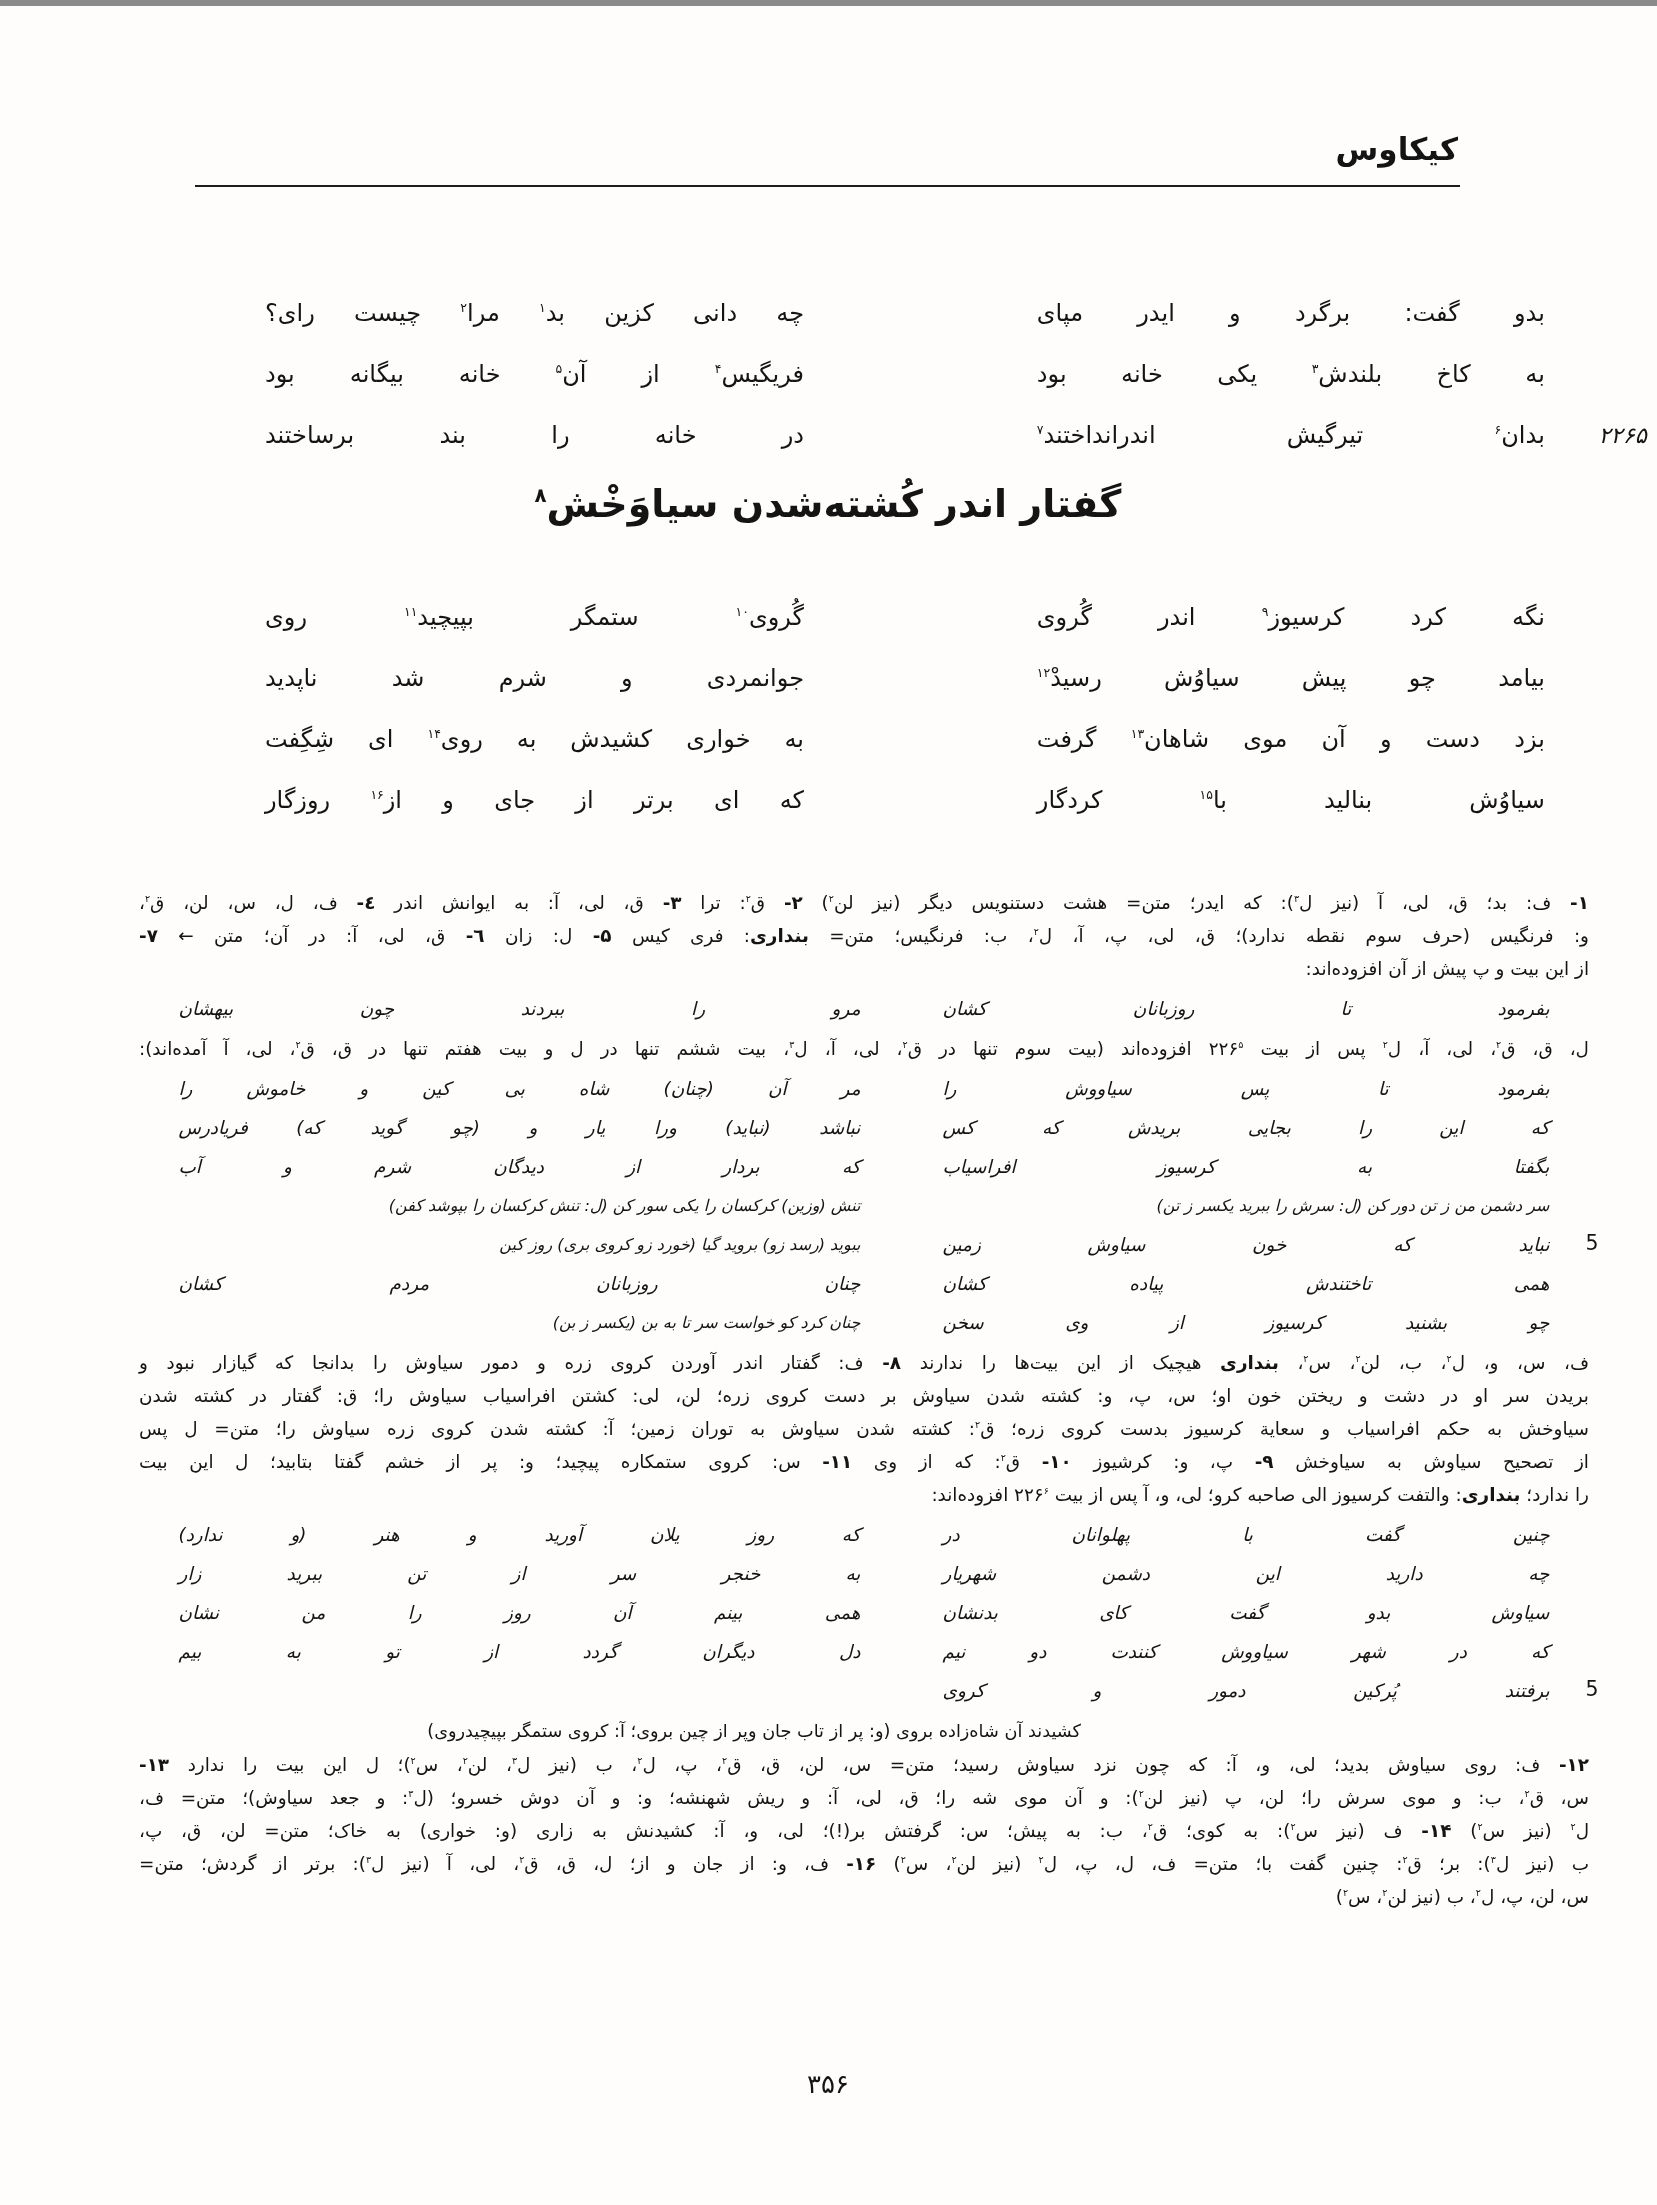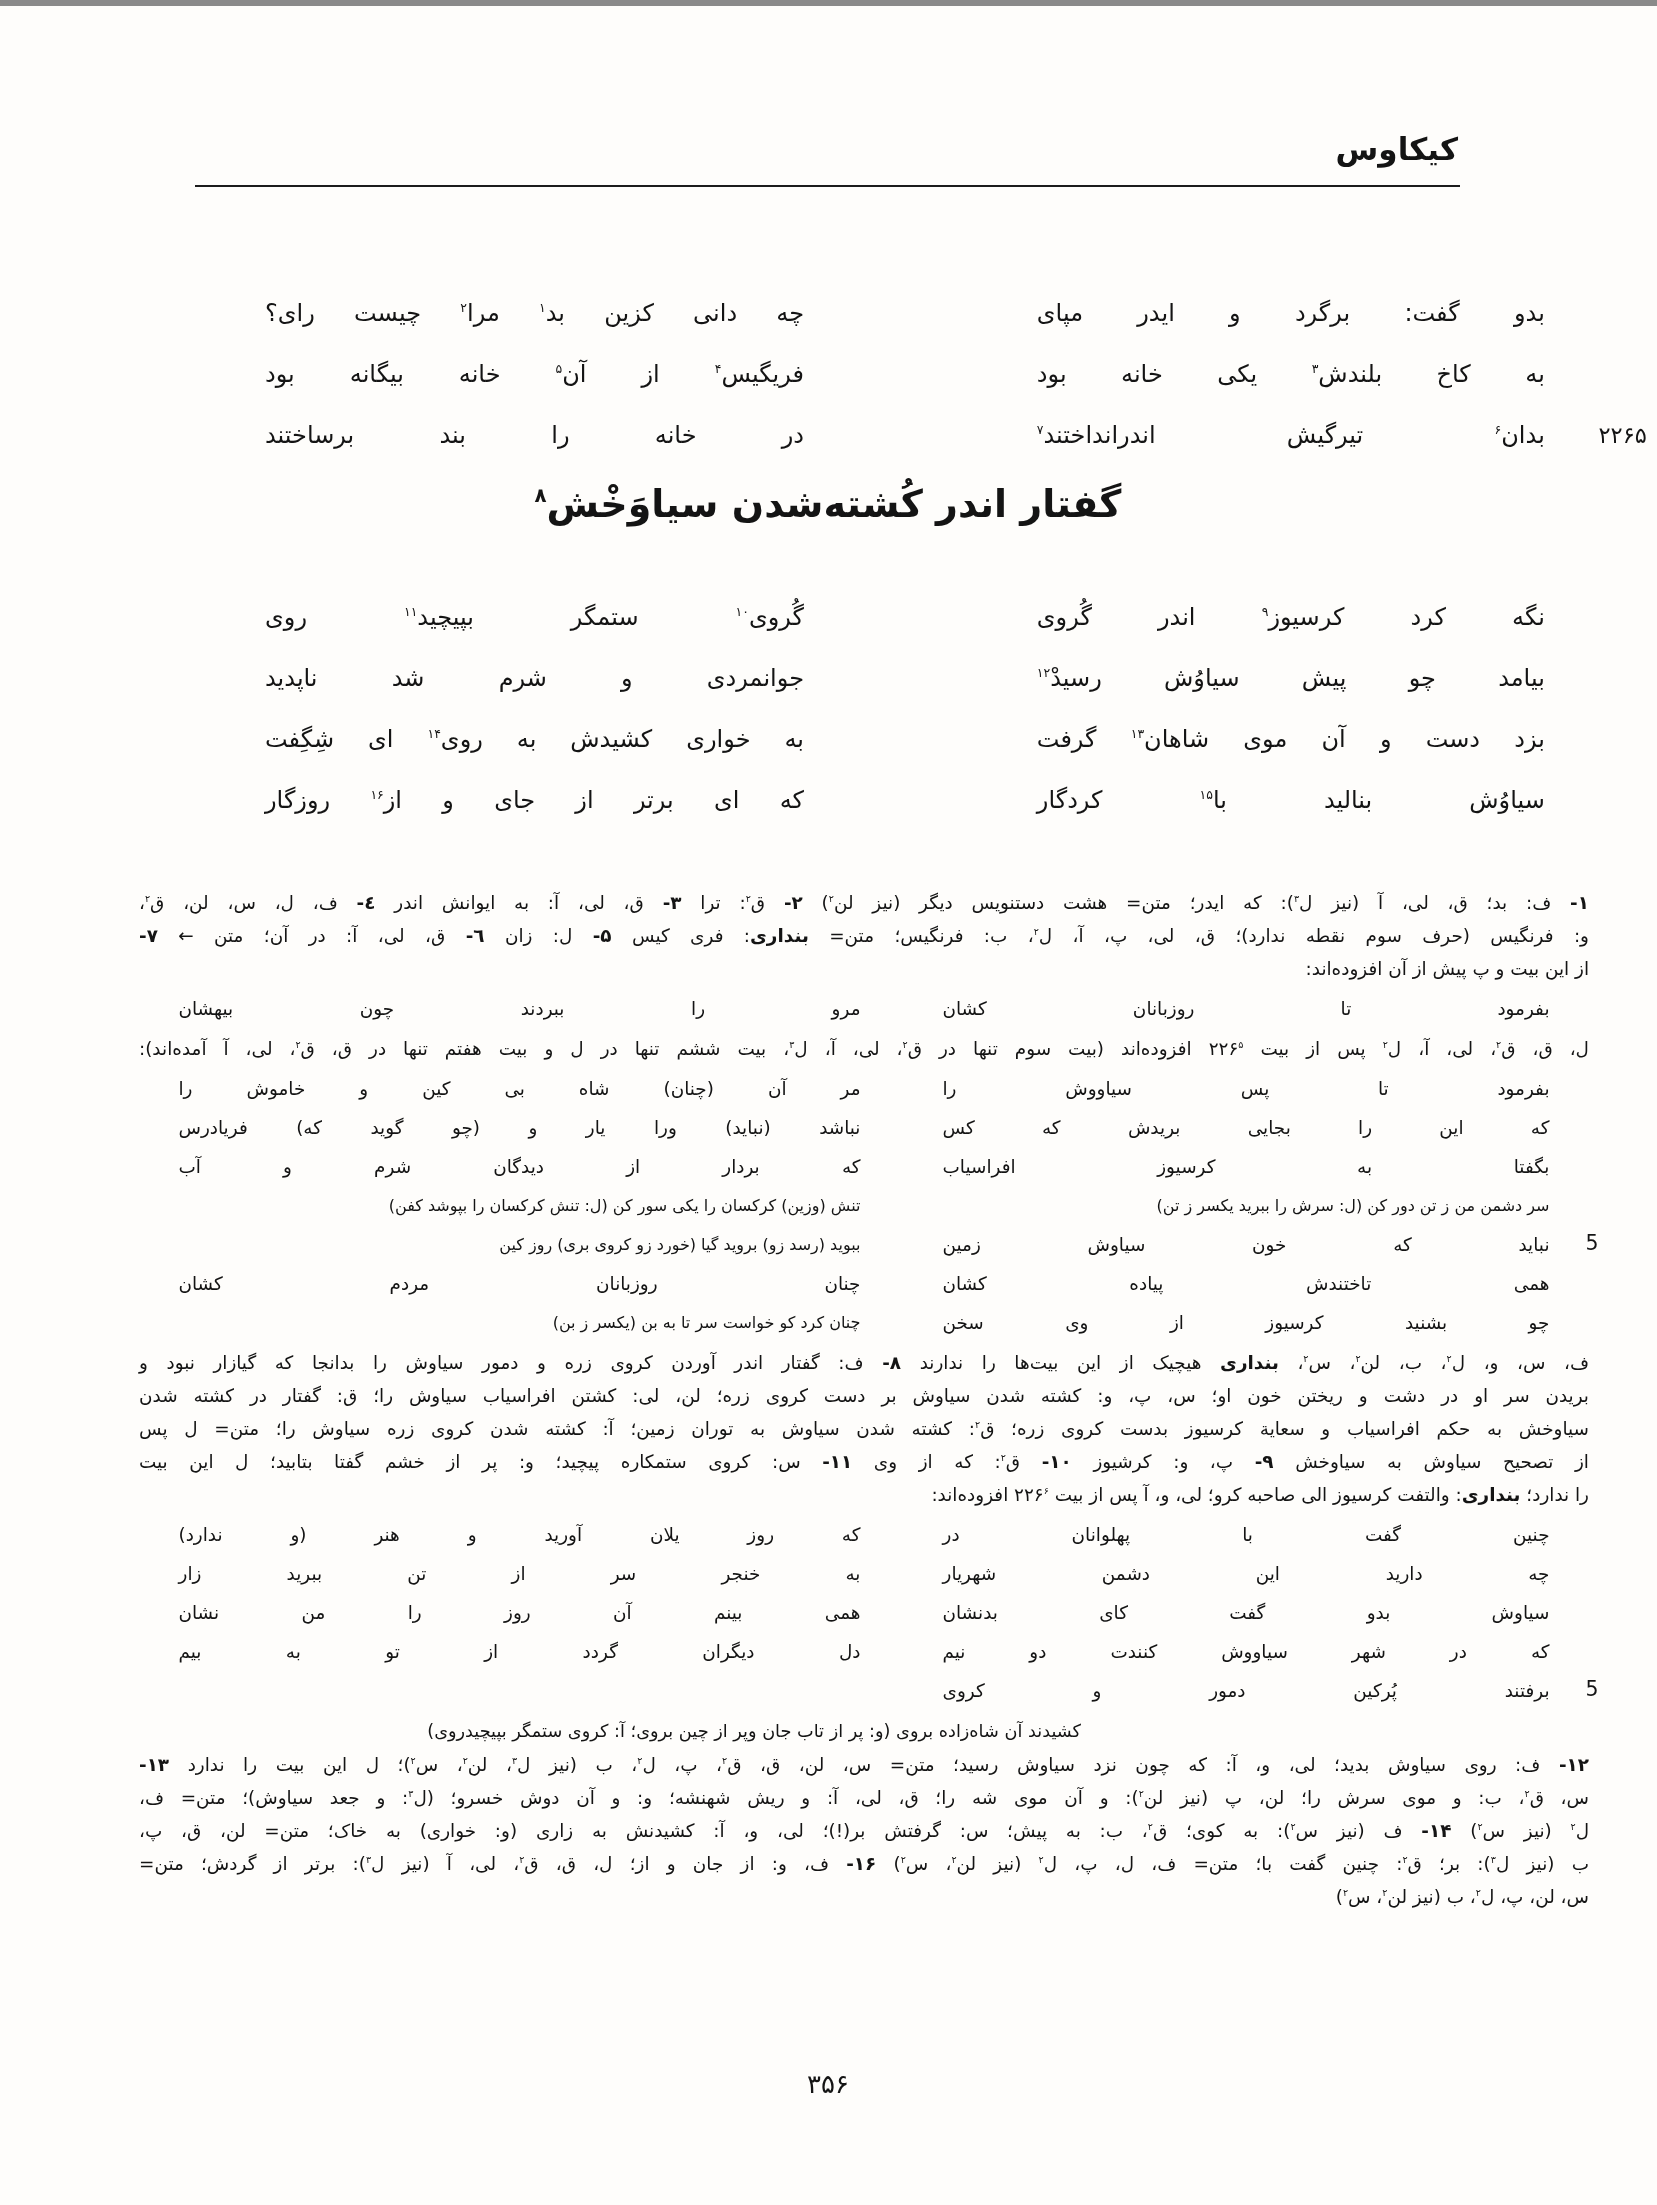--- a/index.html
+++ b/index.html
@@ -7,31 +7,31 @@
   .page{position:relative;width:1658px;height:2205px;background:#fefdfb;color:#141414;
         direction:rtl;font-family:"DejaVu Sans",sans-serif;overflow:hidden;margin:6px auto;}
   .running-head{position:absolute;top:125px;right:199px;font-size:31px;font-weight:bold;}
   .head-rule{position:absolute;top:179px;left:196px;right:197px;border-top:2.7px solid #1c1c1c;}
   .vblock{position:absolute;right:10.2px;left:266px;}
   .b1{top:276px;}
   .b2{top:580px;}
   .v-row{display:grid;align-items:center;position:relative;direction:rtl;}
   .vblock .v-row{grid-template-columns:102px 508px 1fr 539px;height:61px;}
   .vblock .hem{font-size:24px;}
-  .v-num{font-size:22.5px;}
+  .v-num{font-size:22.5px;font-style:italic;}
   .hem{text-align:justify;text-align-last:justify;}
   .section-heading{position:absolute;top:476px;left:0;right:0;margin:0;text-align:center;
                    font-size:38px;font-weight:bold;letter-spacing:-0.7px;}
   .apparatus{position:absolute;top:880px;right:68px;left:140px;}
   .ap-line{font-size:18.4px;line-height:33px;text-align:justify;text-align-last:justify;}
   .ap-line.end{text-align-last:right;}
   .ap-line.hang{text-align:right;text-align-last:right;padding-right:508px;font-size:17.7px;}
   .ap-verse{width:1371px;margin:4.1px auto;}
   .ap-verse .v-row{grid-template-columns:607px 1fr 682px;height:39px;}
-  .ap-verse .hem{font-size:18.4px;}
+  .ap-verse .hem{font-size:18.4px;font-style:italic;}
   .ap-verse .hem.tight{font-size:16px;text-align:right;text-align-last:right;}
   .mark5{position:absolute;right:-49px;top:5.5px;font-size:20.5px;direction:ltr;}
   sup{font-size:0.52em;vertical-align:0.75em;line-height:0;}
   b{font-weight:bold;}
   .page-number{position:absolute;top:2063px;left:0;right:0;text-align:center;font-size:26px;}
 </style>
 </head>
 <body>
 
 <div class="page">

